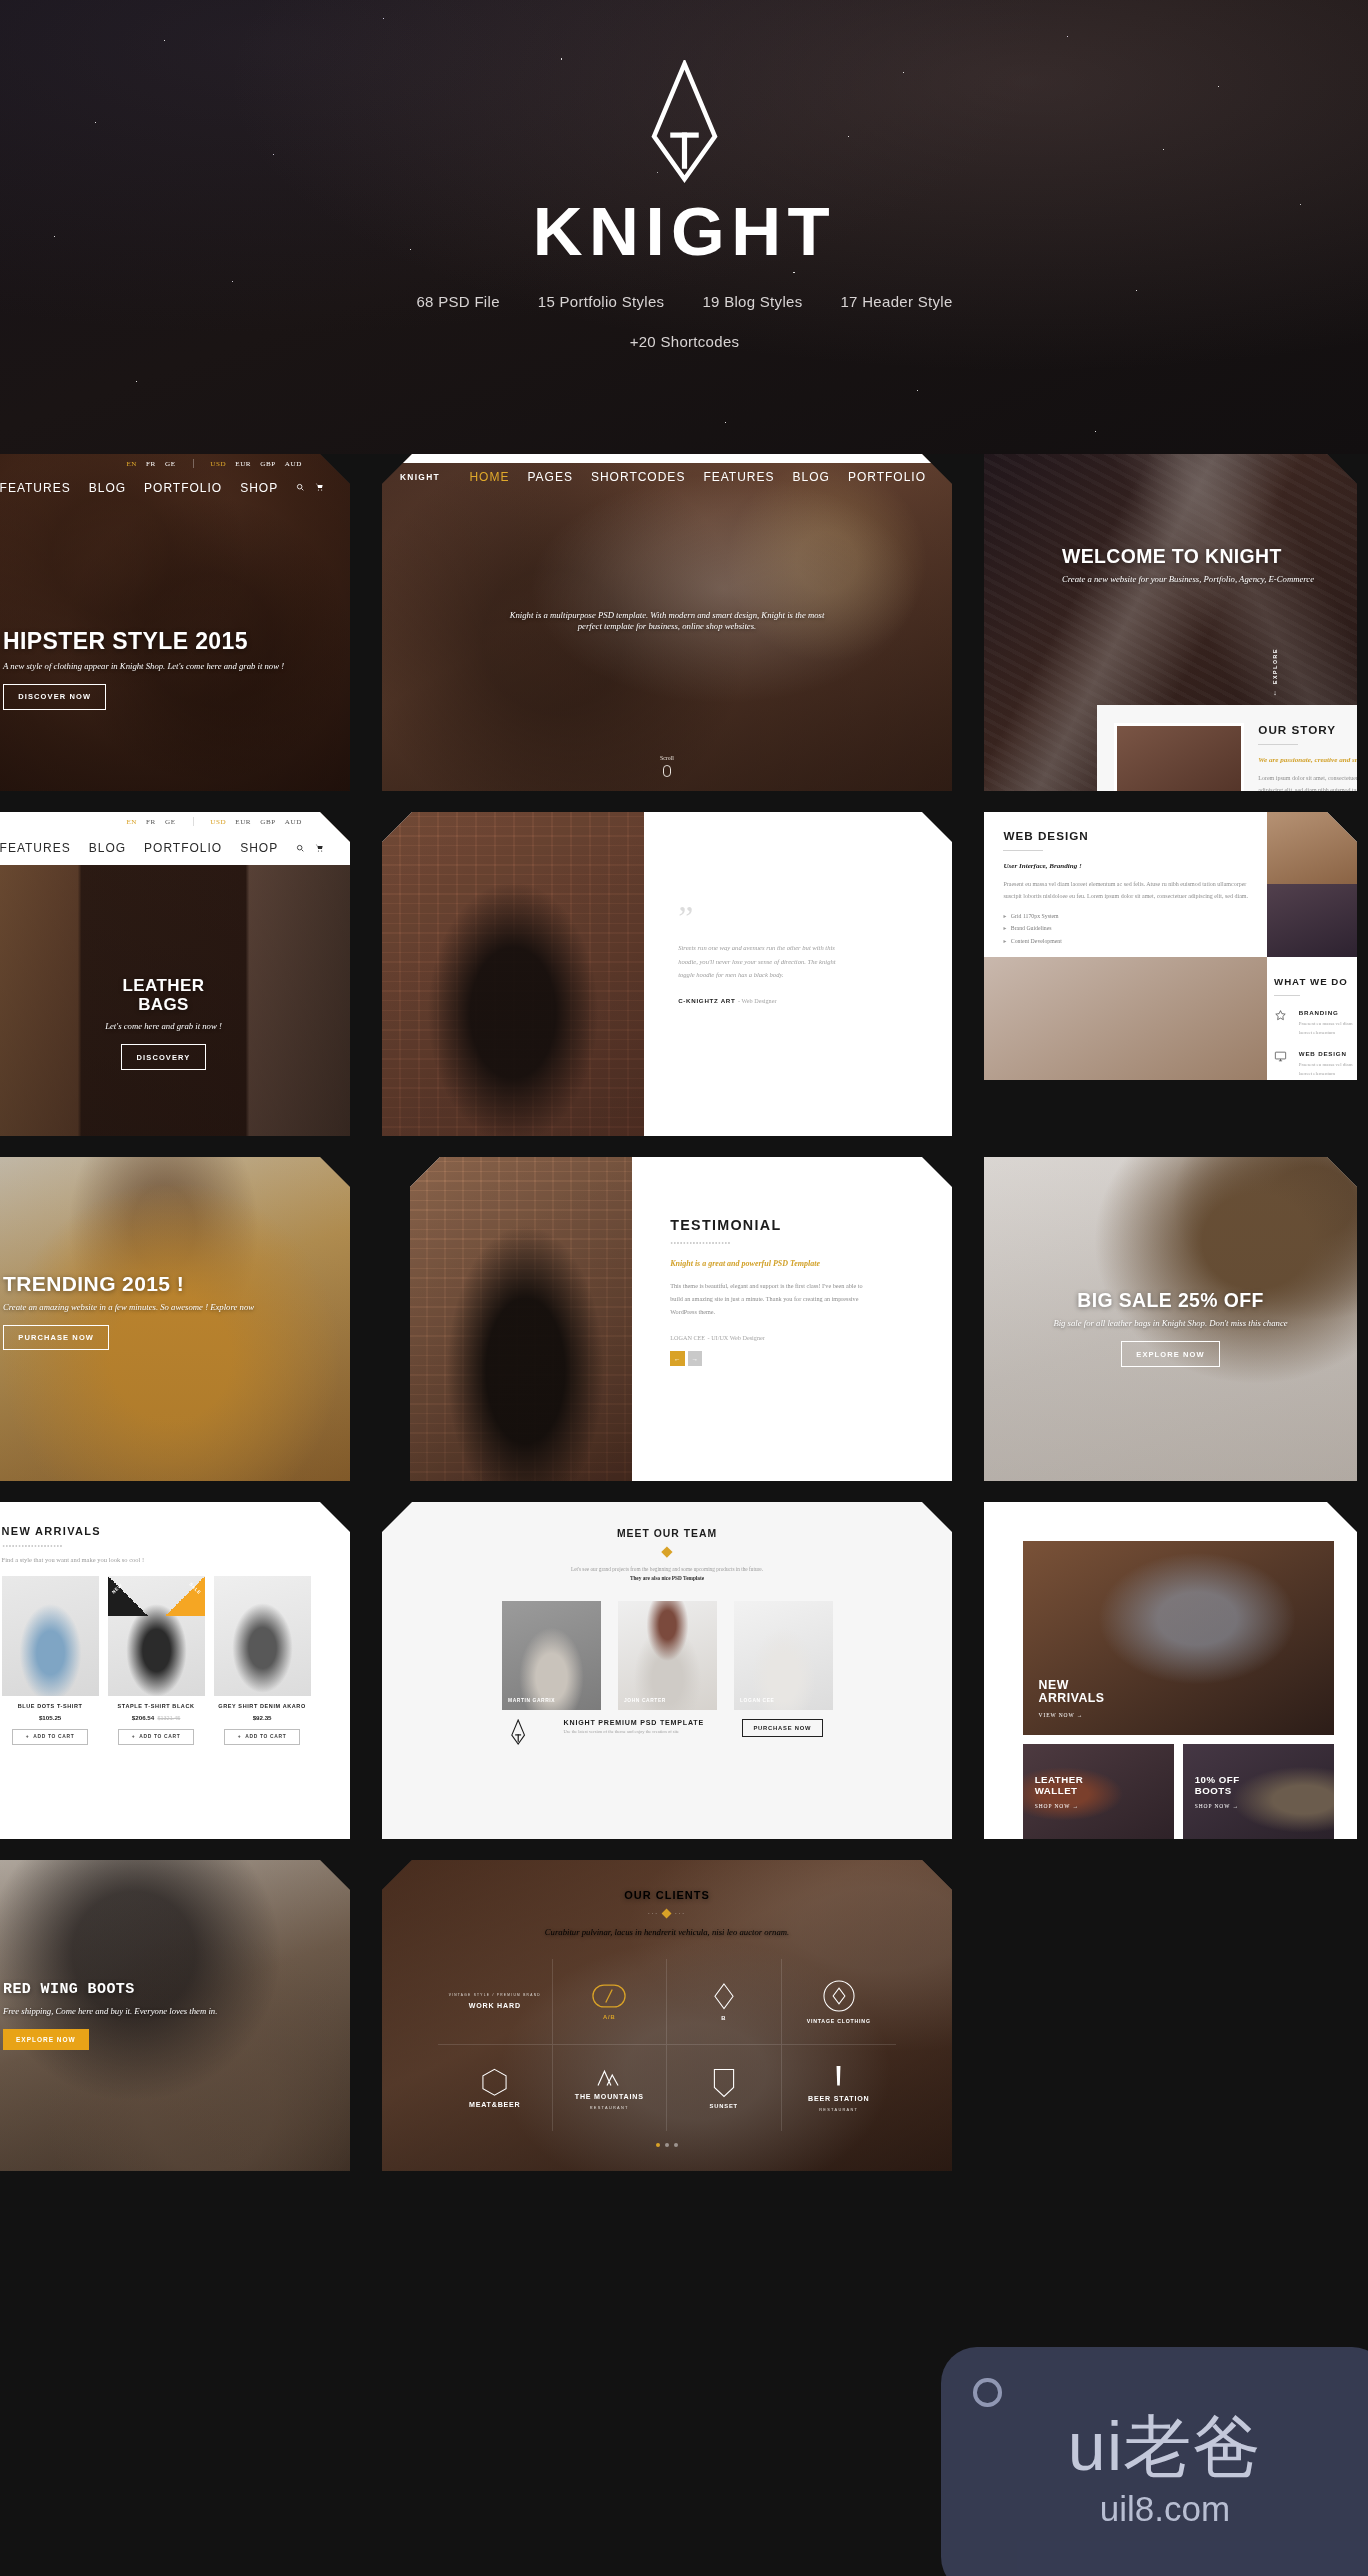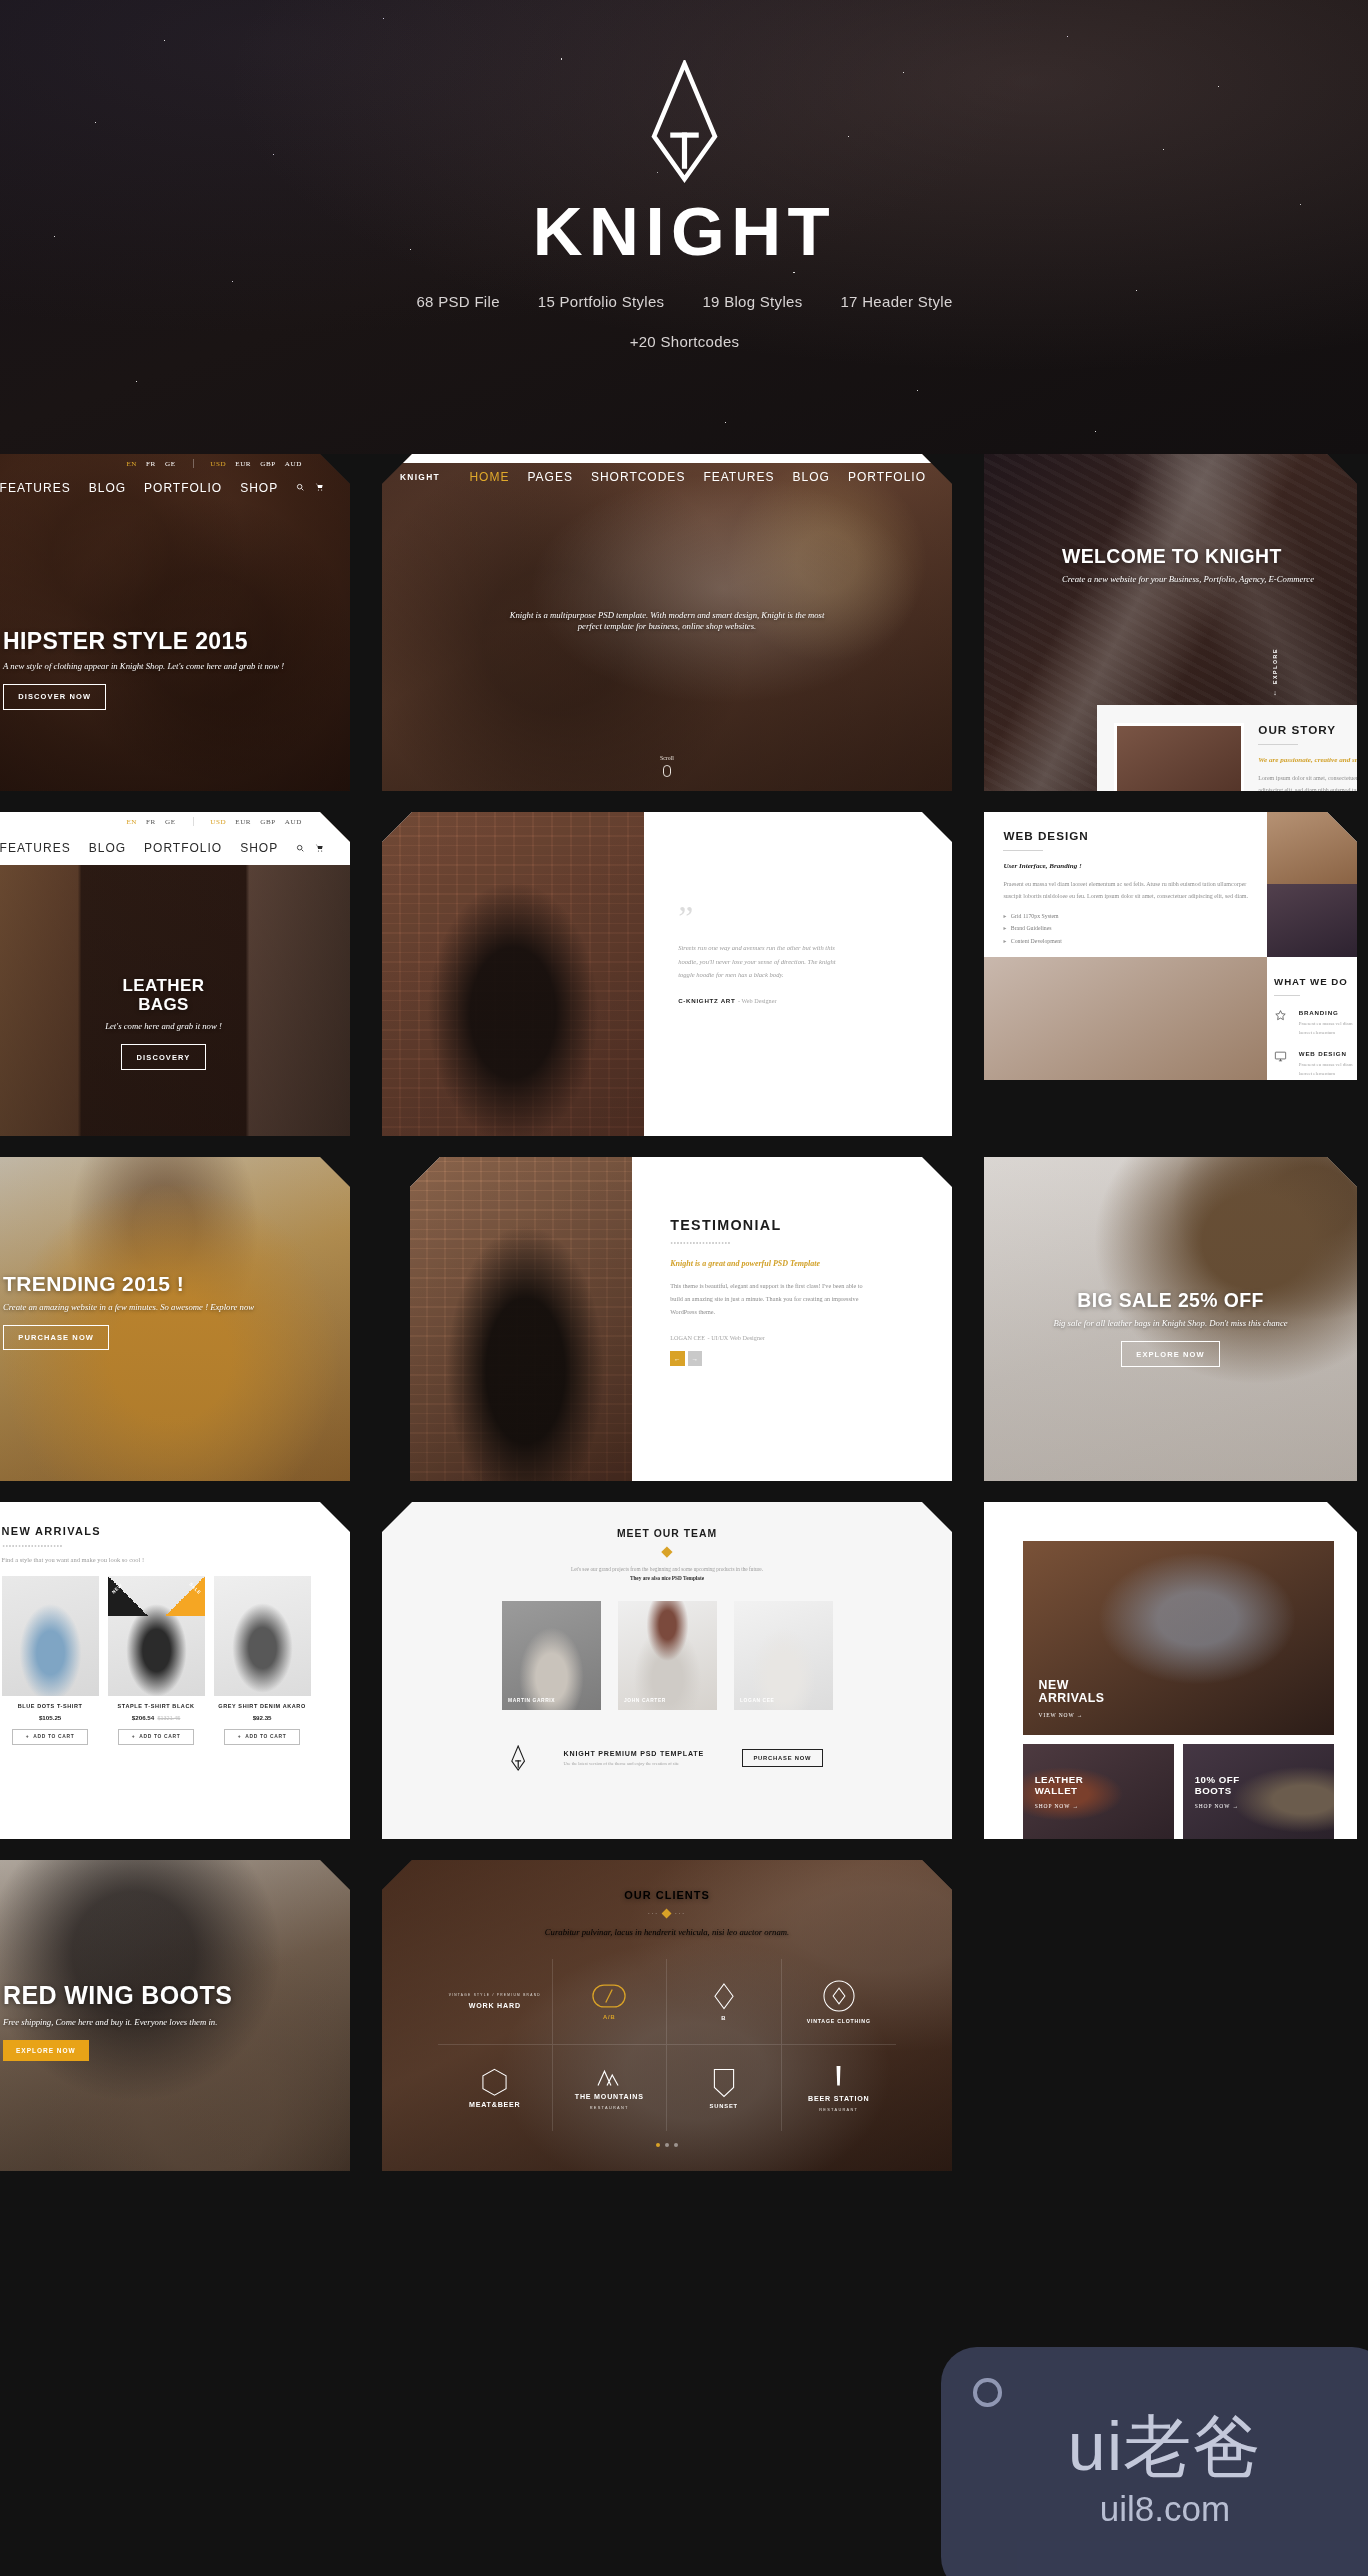--- a/index.html
+++ b/index.html
@@ -135,21 +135,21 @@
 
   
   .center{text-align:center;}
   .team-diamond{width:7.8px;height:7.8px;background:#d9a227;transform:rotate(45deg);margin:9px auto;}
   .team-sub{font-family:"Liberation Serif",serif;font-size:5.3px;color:#9c9c9c;line-height:1.8;}
   .team-sub b{color:#2c2c2c;}
   .team-cards{display:flex;justify-content:center;gap:17px;margin-top:17px;}
   .team-card{width:99px;}
   .team-card .img{height:109px;background:#bdbdbd;position:relative;overflow:hidden;}
   .team-name{font-size:4.9px;font-weight:700;letter-spacing:0.6px;color:#fff;position:absolute;left:6.5px;bottom:6.5px;}
-  .brandbar{display:flex;align-items:center;justify-content:center;gap:38px;margin-top:35px;}
+  .brandbar{display:flex;align-items:flex-start;justify-content:center;gap:38px;margin-top:9px;}
   .brandbar .bb-t{font-size:7.1px;font-weight:700;letter-spacing:0.8px;color:#1c1c1c;}
   .brandbar .bb-s{font-family:"Liberation Serif",serif;font-size:4.5px;color:#a3a3a3;margin-top:2.6px;}
 
   
   .clients-grid{display:grid;grid-template-columns:repeat(4,1fr);margin-top:22px;}
   .client{height:86px;display:flex;flex-direction:column;align-items:center;justify-content:center;gap:4.5px;
           border-right:0.6px solid rgba(255,255,255,.13);border-bottom:0.6px solid rgba(255,255,255,.13);}
   .client:nth-child(4n){border-right:none;}
   .client:nth-child(n+5){border-bottom:none;}
   .client .nm{font-size:7.1px;font-weight:700;letter-spacing:0.8px;color:#fff;}
@@ -654,21 +654,21 @@
   <div class="row">
 
     <div class="col c-left">
       <div class="shot clip-tr" style="height:311px">
         <div class="ph" style="background:linear-gradient(160deg,#cdc6bd 0%,#7e6a58 48%,#4a3a2e 100%);"></div>
         <div class="ph" style="background:radial-gradient(ellipse at 42% 30%,rgba(30,28,30,.75) 20%,transparent 48%),
                                         radial-gradient(ellipse at 62% 78%,rgba(120,98,80,.6) 20%,transparent 50%);"></div>
         <div class="ov" style="background:linear-gradient(180deg,rgba(45,32,22,.18),rgba(30,20,14,.3));"></div>
         <div class="shot-content">
           <div class="hero-caption" style="left:26px;top:122px;">
-            <div class="h-title" style="font-size:25px;">RED WING BOOTS</div>
+            <div class="h-title" style="font-size:15px;font-family:Liberation Mono, monospace;">RED WING BOOTS</div>
             <div class="h-sub">Free shipping, Come here and buy it. Everyone loves them in.</div>
             <div style="display:inline-block;background:#e8a317;color:#fff;font-size:6.5px;font-weight:700;letter-spacing:1px;padding:7.1px 13px;margin-top:13px;">EXPLORE NOW</div>
           </div>
         </div>
       </div>
     </div>
 
     <div class="col c-mid">
       <div class="shot clip-tl-tr" style="height:311px">
         <div class="ph" style="background:linear-gradient(155deg,#5b3a28 0%,#8a6148 40%,#38231a 100%);"></div>

